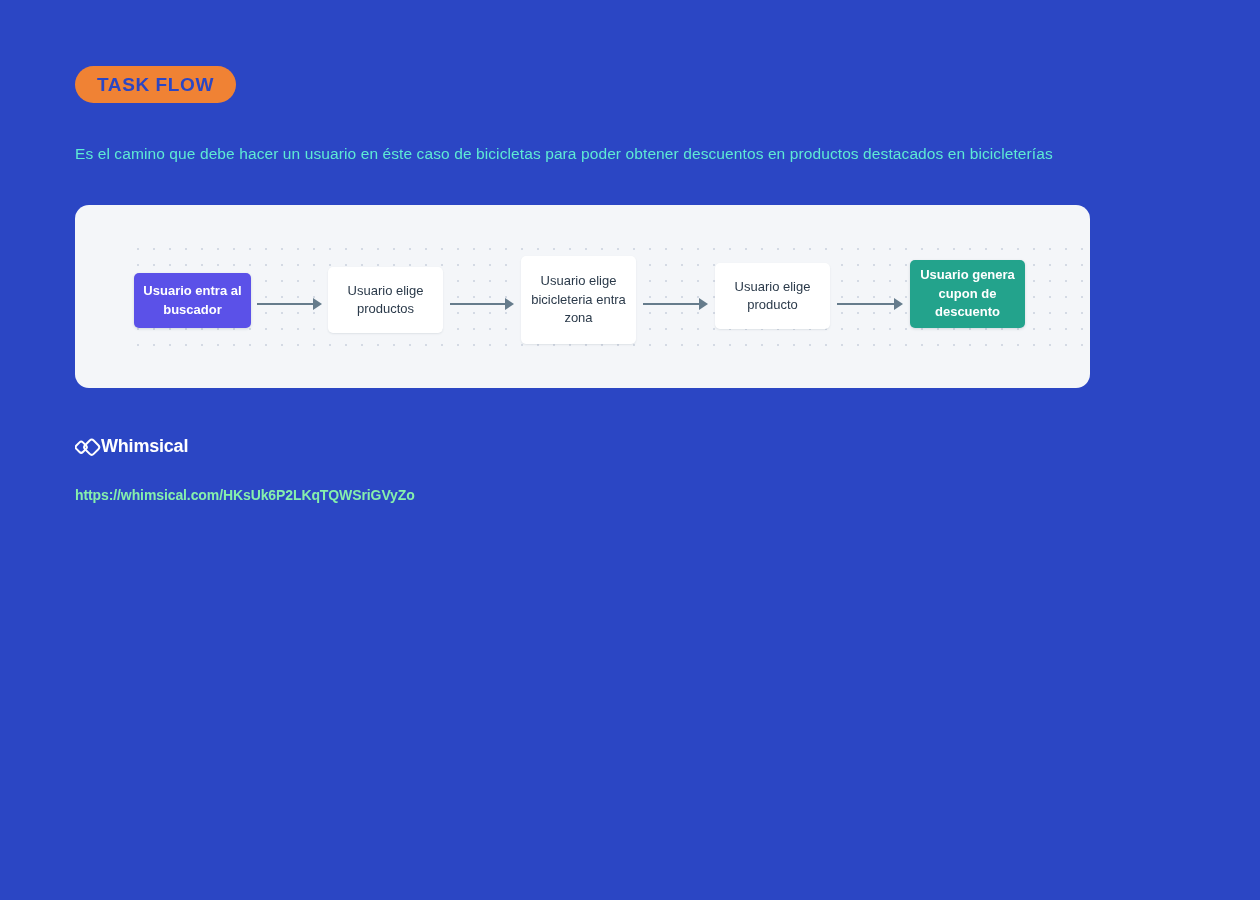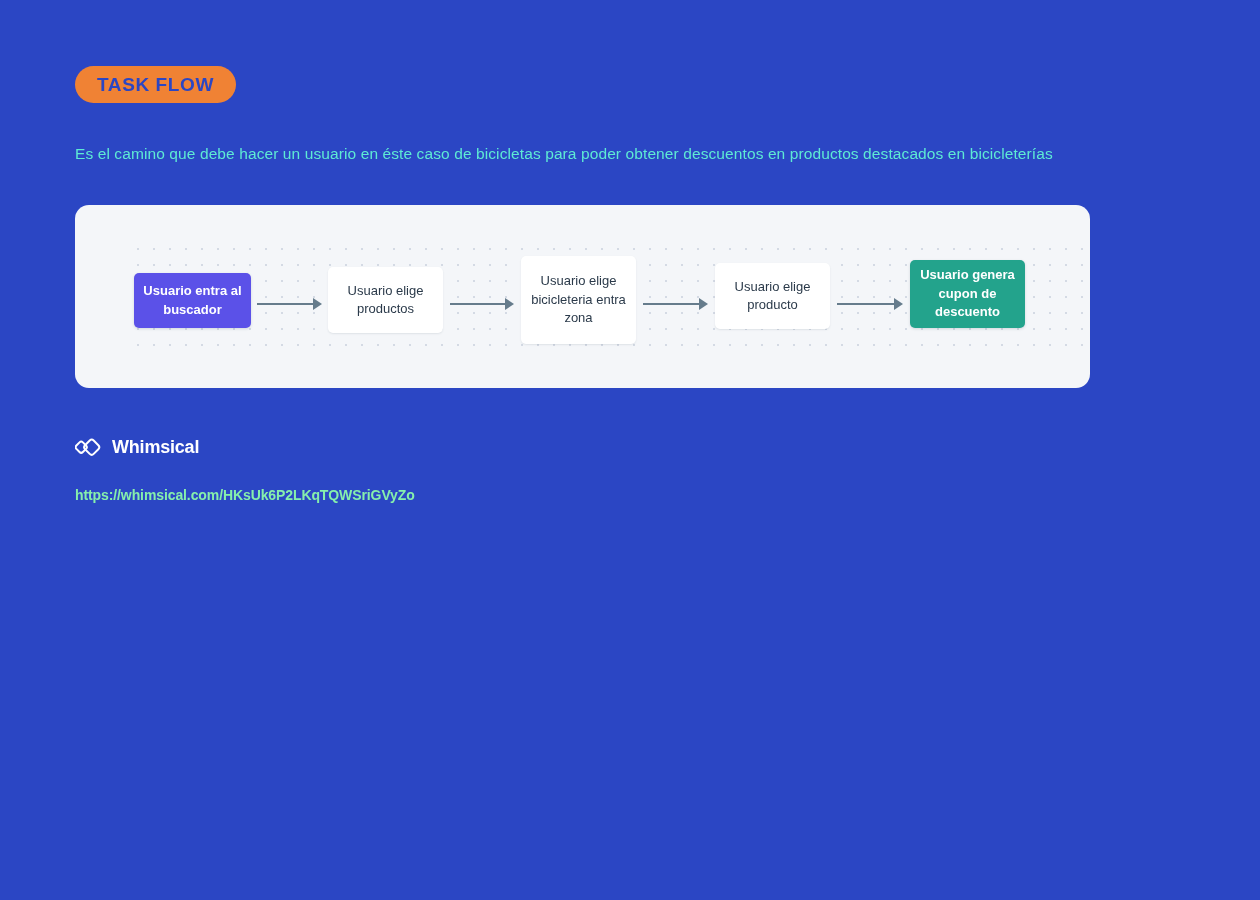--- a/index.html
+++ b/index.html
@@ -139,22 +139,21 @@
   .a2 { left: 375px; width: 64px; }
   .a3 { left: 568px; width: 65px; }
   .a4 { left: 762px; width: 66px; }
 
   
   .brand {
     position: absolute;
     left: 75px;
     top: 436px;
     display: flex;
-    align-items: center;
-    gap: 11px;
+    gap: 0;
   }
   .brand-mark { width: 26px; height: 22px; display:block; }
   .brand-name {
     color: #FFFFFF;
     font-size: 18px;
     font-weight: bold;
     letter-spacing: -0.2px;
   }
 
   .url {

